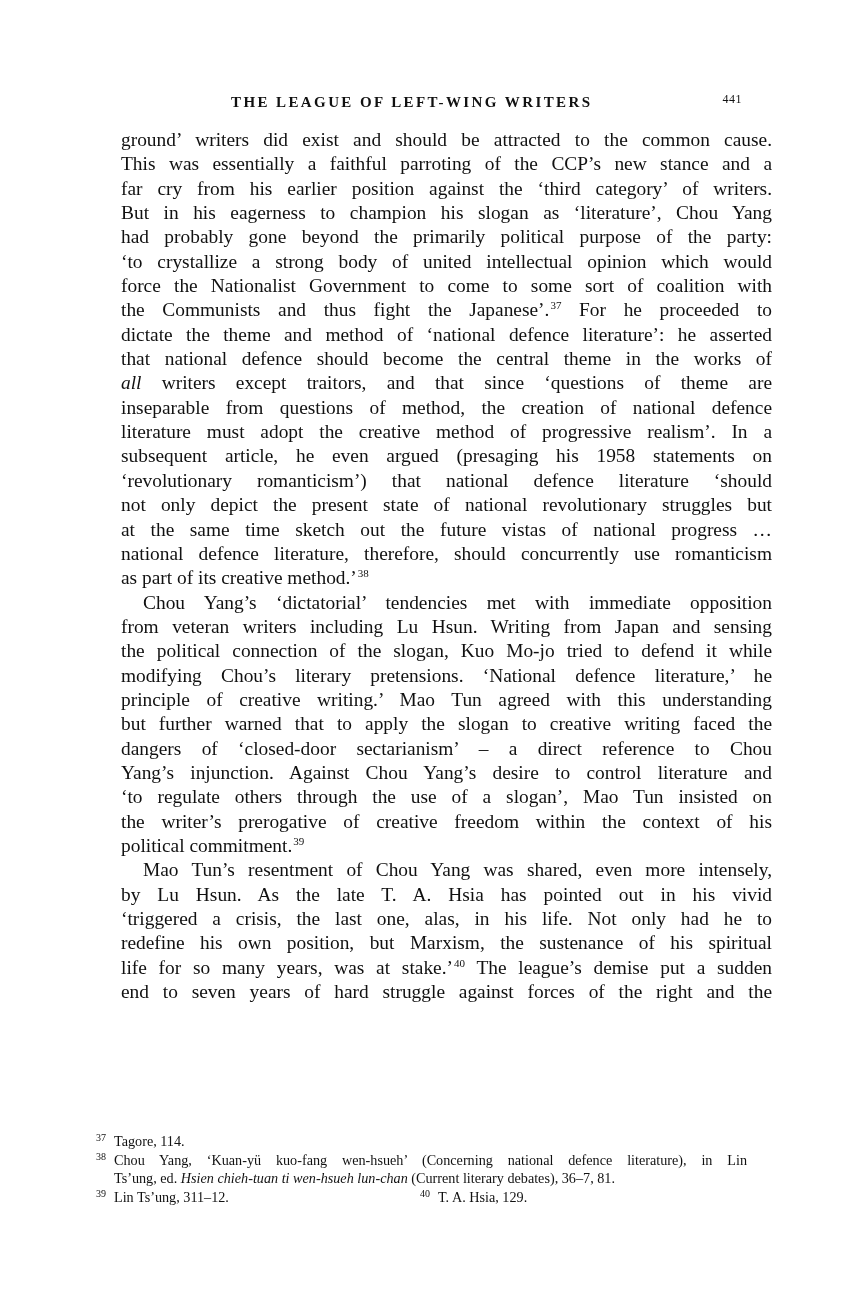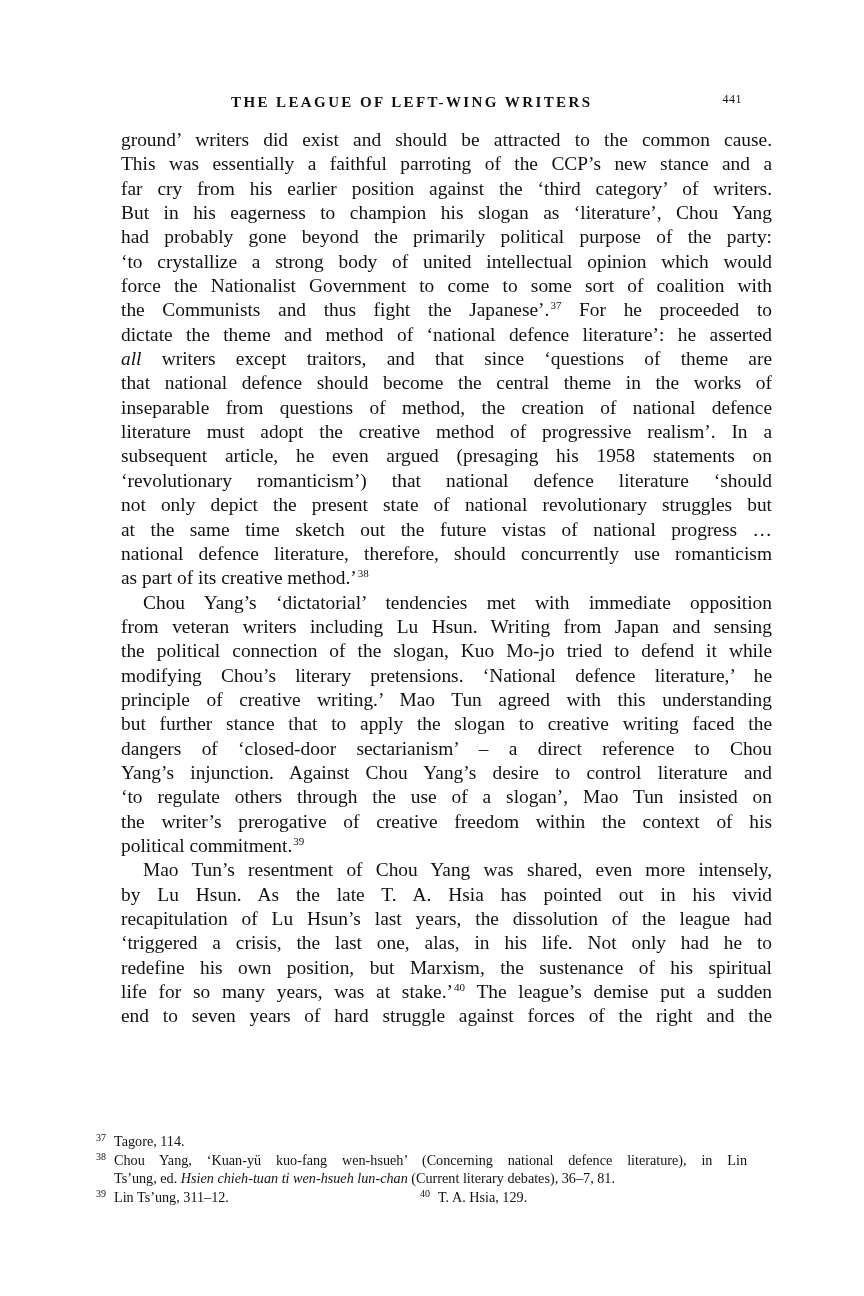--- a/index.html
+++ b/index.html
@@ -53,44 +53,43 @@
 <div class="body-text" id="body-text">
     <span class="line">ground’ writers did exist and should be attracted to the common cause.</span>
     <span class="line">This was essentially a faithful parroting of the CCP’s new stance and a</span>
     <span class="line">far cry from his earlier position against the ‘third category’ of writers.</span>
     <span class="line">But in his eagerness to champion his slogan as ‘literature’, Chou Yang</span>
     <span class="line">had probably gone beyond the primarily political purpose of the party:</span>
     <span class="line">‘to crystallize a strong body of united intellectual opinion which would</span>
     <span class="line">force the Nationalist Government to come to some sort of coalition with</span>
     <span class="line">the Communists and thus fight the Japanese’.<sup class="fn">37</sup> For he proceeded to</span>
     <span class="line">dictate the theme and method of ‘national defence literature’: he asserted</span>
+    <span class="line">that national defence should become the central theme in the works of</span>
     <span class="line"><i>all</i> writers except traitors, and that since ‘questions of theme are</span>
-    <span class="line">that national defence should become the central theme in the works of</span>
     <span class="line">inseparable from questions of method, the creation of national defence</span>
     <span class="line">literature must adopt the creative method of progressive realism’. In a</span>
     <span class="line">subsequent article, he even argued (presaging his 1958 statements on</span>
     <span class="line">‘revolutionary romanticism’) that national defence literature ‘should</span>
     <span class="line">not only depict the present state of national revolutionary struggles but</span>
     <span class="line">at the same time sketch out the future vistas of national progress …</span>
     <span class="line">national defence literature, therefore, should concurrently use romanticism</span>
     <span class="line last">as part of its creative method.’<sup class="fn">38</sup></span>
     <span class="line indent">Chou Yang’s ‘dictatorial’ tendencies met with immediate opposition</span>
     <span class="line">from veteran writers including Lu Hsun. Writing from Japan and sensing</span>
     <span class="line">the political connection of the slogan, Kuo Mo-jo tried to defend it while</span>
     <span class="line">modifying Chou’s literary pretensions. ‘National defence literature,’ he</span>
     <span class="line">principle of creative writing.’ Mao Tun agreed with this understanding</span>
-    <span class="line">but further stance that to apply the slogan to creative writing faced the</span>
+    <span class="line">but further warned that to apply the slogan to creative writing faced the</span>
     <span class="line">dangers of ‘closed-door sectarianism’ – a direct reference to Chou</span>
     <span class="line">Yang’s injunction. Against Chou Yang’s desire to control literature and</span>
     <span class="line">‘to regulate others through the use of a slogan’, Mao Tun insisted on</span>
     <span class="line">the writer’s prerogative of creative freedom within the context of his</span>
     <span class="line last">political commitment.<sup class="fn">39</sup></span>
     <span class="line indent">Mao Tun’s resentment of Chou Yang was shared, even more intensely,</span>
     <span class="line">by Lu Hsun. As the late T. A. Hsia has pointed out in his vivid</span>
-    <span class="line">recapitulation of Lu Hsun’s last years, the dissolution of the league had</span>
     <span class="line">‘triggered a crisis, the last one, alas, in his life. Not only had he to</span>
     <span class="line">redefine his own position, but Marxism, the sustenance of his spiritual</span>
     <span class="line">life for so many years, was at stake.’<sup class="fn">40</sup> The league’s demise put a sudden</span>
     <span class="line">end to seven years of hard struggle against forces of the right and the</span>
   </div>
 
 <div class="footnotes">
   <span class="fn-line last">
     <span class="fn-num">37</span><span>Tagore, 114.</span>
   </span>

